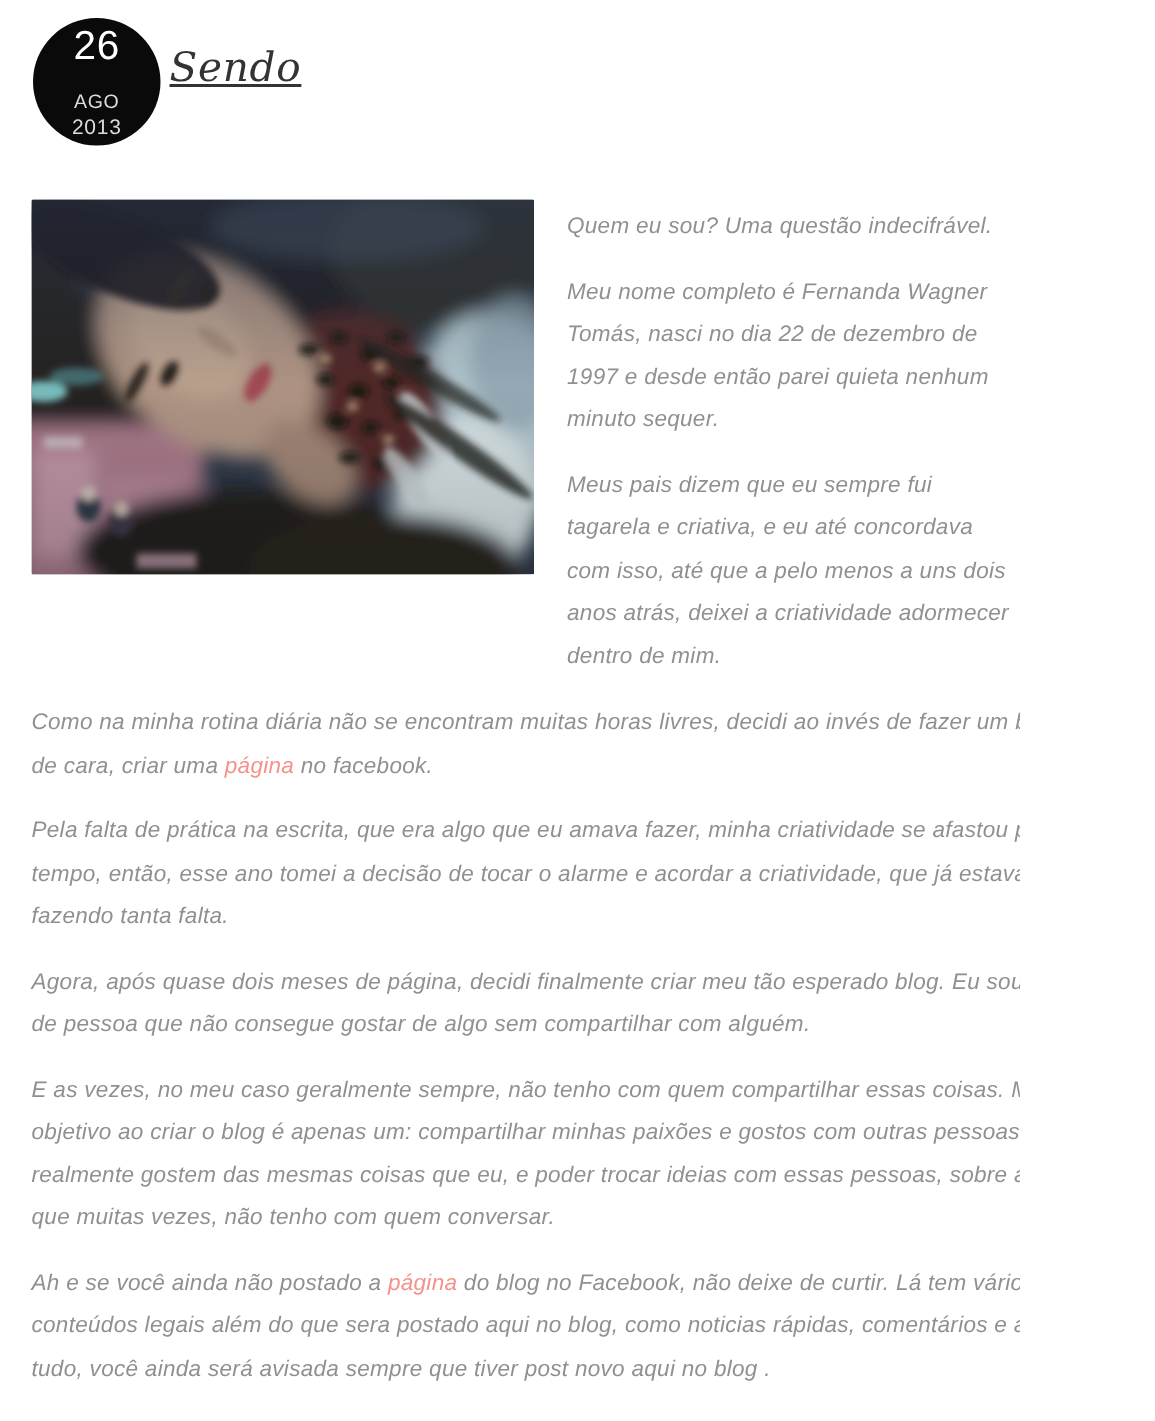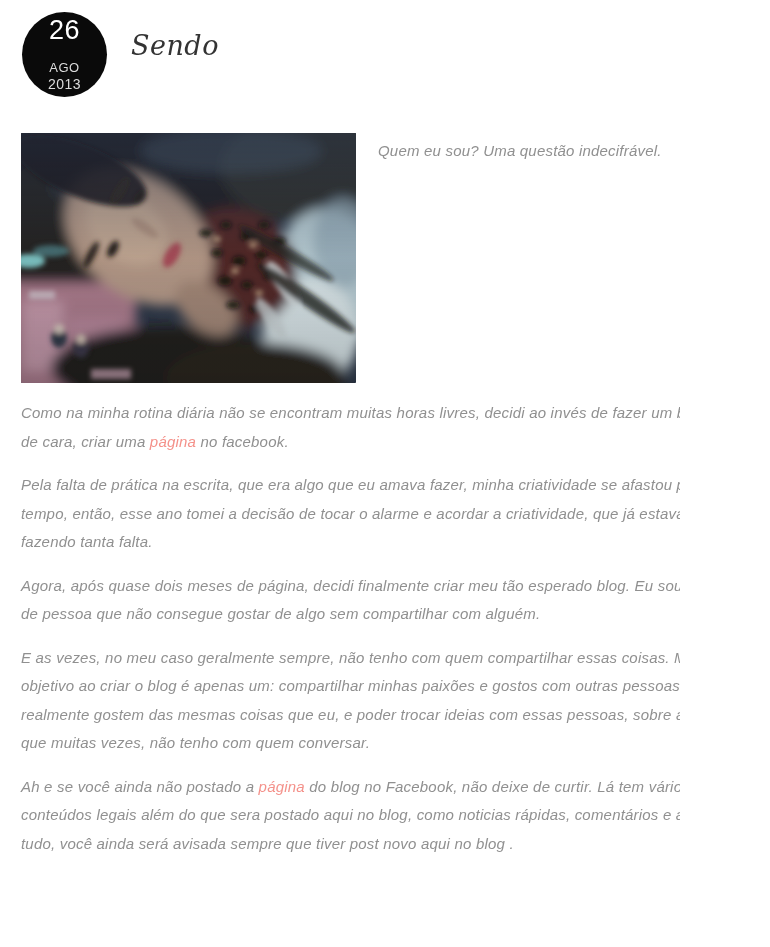--- a/index.html
+++ b/index.html
@@ -32,21 +32,21 @@
   .date-badge .month{
     color:var(--badge-subtext);font-size:13px;line-height:1.15;margin-top:17px;letter-spacing:.5px;
   }
   .date-badge .year{
     color:var(--badge-subtext);font-size:14px;line-height:1.15;letter-spacing:.5px;
   }
   .post-title{
     font-family:"DejaVu Serif","Liberation Serif",serif;
     font-style:italic;font-weight:normal;
     font-size:27px;color:var(--title);
-    margin:18px 0 0 24px;letter-spacing:.5px;
+    margin:18px 0 0 6px;letter-spacing:.5px;text-decoration:underline;
   }
   
   .media-row{display:flex;margin:36px 0 0 21px;}
   .photo{
     width:335px;height:250px;flex:none;overflow:hidden;border-radius:1px;
     font-size:0;line-height:0;
   }
   .intro-col{margin-left:22px;width:354px;padding-top:4px;}
   
   .para{
@@ -148,20 +148,22 @@
           <ellipse cx="8" cy="128" rx="16" ry="7" fill="#8fe3df" opacity="0.9"></ellipse>
           <ellipse cx="30" cy="118" rx="18" ry="6" fill="#5fa8ac" opacity="0.6"></ellipse>
           <ellipse cx="285" cy="165" rx="60" ry="7" fill="#1d150c" opacity="0.8" transform="rotate(35 285 165)"></ellipse>
           <ellipse cx="265" cy="120" rx="55" ry="6" fill="#20170e" opacity="0.7" transform="rotate(30 265 120)"></ellipse>
         </g>
         <rect width="335" height="250" fill="url(#coolcast)"></rect>
       </svg>
     </figure>
     <div class="intro-col">
         <p class="para"><span>Quem eu sou? Uma questão indecifrável.</span></p>
+        <p class="para"><span>Meu nome completo é Fernanda Wagner Tomás, nasci no dia 22 de dezembro de 1997 e desde então parei quieta nenhum minuto sequer.</span></p>
+        <p class="para"><span>Meus pais dizem que eu sempre fui tagarela e criativa, e eu até concordava com isso, até que a pelo menos a uns dois anos atrás, deixei a criatividade adormecer dentro de mim.</span></p>
       </div>
   </div>
 
   <div class="body-col">
       <p class="para"><span>Como na minha rotina diária não se encontram muitas horas livres, decidi ao invés de fazer um blog logo de cara, criar uma </span><a class="link" href="#">página</a><span> no facebook.</span></p>
       <p class="para"><span>Pela falta de prática na escrita, que era algo que eu amava fazer, minha criatividade se afastou por um tempo, então, esse ano tomei a decisão de tocar o alarme e acordar a criatividade, que já estava me fazendo tanta falta.</span></p>
       <p class="para"><span>Agora, após quase dois meses de página, decidi finalmente criar meu tão esperado blog. Eu sou do tipo de pessoa que não consegue gostar de algo sem compartilhar com alguém.</span></p>
       <p class="para"><span>E as vezes, no meu caso geralmente sempre, não tenho com quem compartilhar essas coisas. Meu objetivo ao criar o blog é apenas um: compartilhar minhas paixões e gostos com outras pessoas que realmente gostem das mesmas coisas que eu, e poder trocar ideias com essas pessoas, sobre assuntos que muitas vezes, não tenho com quem conversar.</span></p>
       <p class="para"><span>Ah e se você ainda não postado a </span><a class="link" href="#">página</a><span> do blog no Facebook, não deixe de curtir. Lá tem vários conteúdos legais além do que sera postado aqui no blog, como noticias rápidas, comentários e alem de tudo, você ainda será avisada sempre que tiver post novo aqui no blog .</span></p>
     </div>

